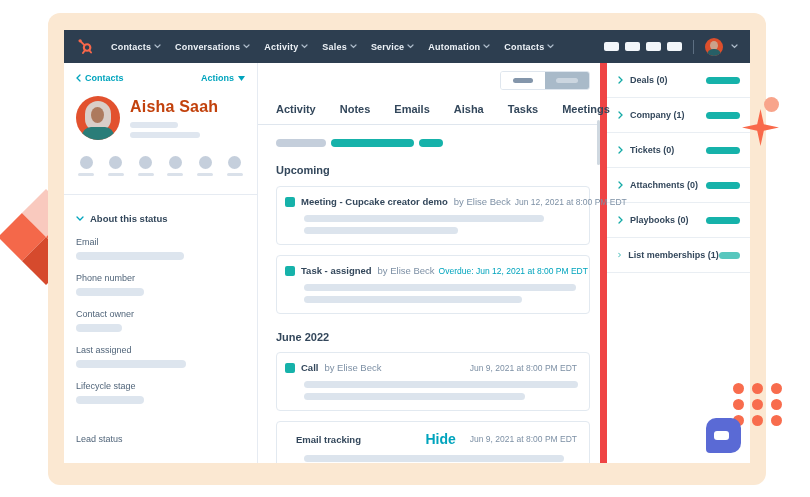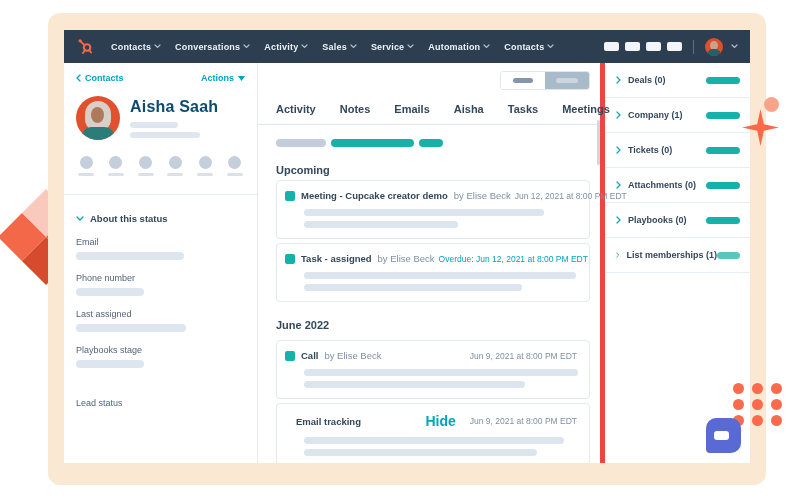--- a/index.html
+++ b/index.html
@@ -42,21 +42,21 @@
               display:flex; align-items:center; gap:4px; cursor:pointer; }
   .profile { display:flex; align-items:center; gap:10px; margin-top:13px; }
   .avatar { width:44px; height:44px; border-radius:50%; background:#e2512e;
             position:relative; overflow:hidden; flex:0 0 auto; }
   .avatar .hijab { position:absolute; left:9px; top:5px; width:26px; height:31px;
             background:#d9cec8; border-radius:13px; }
   .avatar .face { position:absolute; left:15px; top:11px; width:13px; height:16px;
             background:#ad7a5e; border-radius:50%; }
   .avatar .body { position:absolute; left:6px; top:31px; width:32px; height:14px;
             background:#2a7d78; border-radius:9px 9px 0 0; }
-  .profile-name { font-size:16px; font-weight:700; color:#0c4a6e; letter-spacing:.2px; }
+  .profile-name { font-size:16px; font-weight:700; color:#c2410c; letter-spacing:.2px; }
   .skel { background:#dfe6ef; border-radius:3px; }
   .name-bar1 { width:48px; height:6px; margin-top:6px; }
   .name-bar2 { width:70px; height:6px; margin-top:4px; }
   .icon-row { display:flex; justify-content:space-between; margin:16px 2px 0; }
   .icon-item { display:flex; flex-direction:column; align-items:center; gap:4px; cursor:pointer; }
   .icon-circle { width:13px; height:13px; border-radius:50%; background:#c5cfdc; }
   .icon-bar { width:16px; height:3px; border-radius:1.5px; background:#dae1ea; }
   .left-divider { border-top:1px solid #e6ebf2; margin:18px -12px 0; }
   .about-header { display:flex; align-items:center; gap:6px; margin-top:18px;
                   color:#33475b; font-size:9.5px; font-weight:700; cursor:pointer; }
@@ -80,41 +80,41 @@
                 border-radius:2.5px; background:#ccd6e0; }
   .tabs { display:flex; gap:24px; margin:13px -10px 0 -18px; padding:0 10px 9px 18px;
           border-bottom:1px solid #dfe6ee; }
   .tab { font-size:11px; font-weight:700; color:#33475b; cursor:pointer; white-space:nowrap; }
   .pills { display:flex; gap:5px; margin-top:14px; }
   .pill { height:8px; border-radius:4px; }
   .pill-gray { width:50px; background:#c4cedb; }
   .pill-teal-long { width:83px; background:#16b2aa; }
   .pill-teal-short { width:24px; background:#16b2aa; }
   .section-heading { margin-top:17px; font-size:11px; font-weight:700; color:#33475b; }
-  .card { margin-top:4px; background:#fff; border:1px solid #e2e9f0; border-radius:4px;
+  .card { margin-top:10px; background:#fff; border:1px solid #e2e9f0; border-radius:4px;
           padding:9px 12px 10px 8px; }
   .card-head { display:flex; align-items:center; gap:4px; }
   .card-icon { width:10px; height:10px; border-radius:2px; background:#16b2aa;
                margin-right:2px; flex:0 0 auto; }
   .card-title { font-size:9.5px; font-weight:700; color:#33475b; white-space:nowrap; }
   .card-title.indent { margin-left:11px; }
   .card-by { font-size:9.5px; color:#7d90a5; margin-left:2px; white-space:nowrap; }
   .card-time { margin-left:auto; font-size:8.5px; color:#7d90a5; white-space:nowrap; }
   .card-time.overdue { color:#00a4bd; font-weight:400; }
   .hide-link { margin-left:auto; font-size:14px; font-weight:700; color:#00a4bd;
                cursor:pointer; }
   .hide-link + .card-time { margin-left:10px; }
   .card-bars { margin:8px 0 0 19px; }
   .card-bar { height:7px; border-radius:3.5px; background:#dce4ed; }
   .card-bar + .card-bar { margin-top:5px; }
   .scroll-thumb { position:absolute; right:0; top:57px; width:3px; height:45px;
                   background:#cfd8e0; border-radius:2px; }
 
   
-  .right-col { width:150px; flex:0 0 150px; border-left:5px solid #ef4444; background:#fff; }
+  .right-col { width:150px; flex:0 0 150px; border-left:7px solid #ef4444; background:#fff; }
   .assoc-row { height:35px; border-bottom:1px solid #e9eef3; display:flex;
                align-items:center; padding:0 10px 0 11px; cursor:pointer; }
   .assoc-row .chev { color:#14aaa6; }
   .assoc-label { margin-left:7px; font-size:9px; font-weight:700; color:#33475b;
                  white-space:nowrap; }
   .assoc-bar { margin-left:auto; width:34px; height:7px; border-radius:3.5px;
                background:#16b2aa; }
   .assoc-bar.light { background:#57c7be; }
 
   
@@ -286,25 +286,29 @@
 
           <div class="field">
             <div class="field-label">Email</div>
             <div class="field-bar fb-email"></div>
           </div>
           <div class="field">
             <div class="field-label">Phone number</div>
             <div class="field-bar fb-phone"></div>
           </div>
           <div class="field">
+            <div class="field-label">Contact owner</div>
+            <div class="field-bar fb-owner"></div>
+          </div>
+          <div class="field">
             <div class="field-label">Last assigned</div>
             <div class="field-bar fb-last"></div>
           </div>
           <div class="field">
-            <div class="field-label">Playbooks stage</div>
+            <div class="field-label">Lifecycle stage</div>
             <div class="field-bar fb-stage"></div>
           </div>
           <div class="field field-lead">
             <div class="field-label">Lead status</div>
           </div>
         </div>
 
         <div class="mid-col">
           <div class="toggle-row">
             <div class="toggle">

